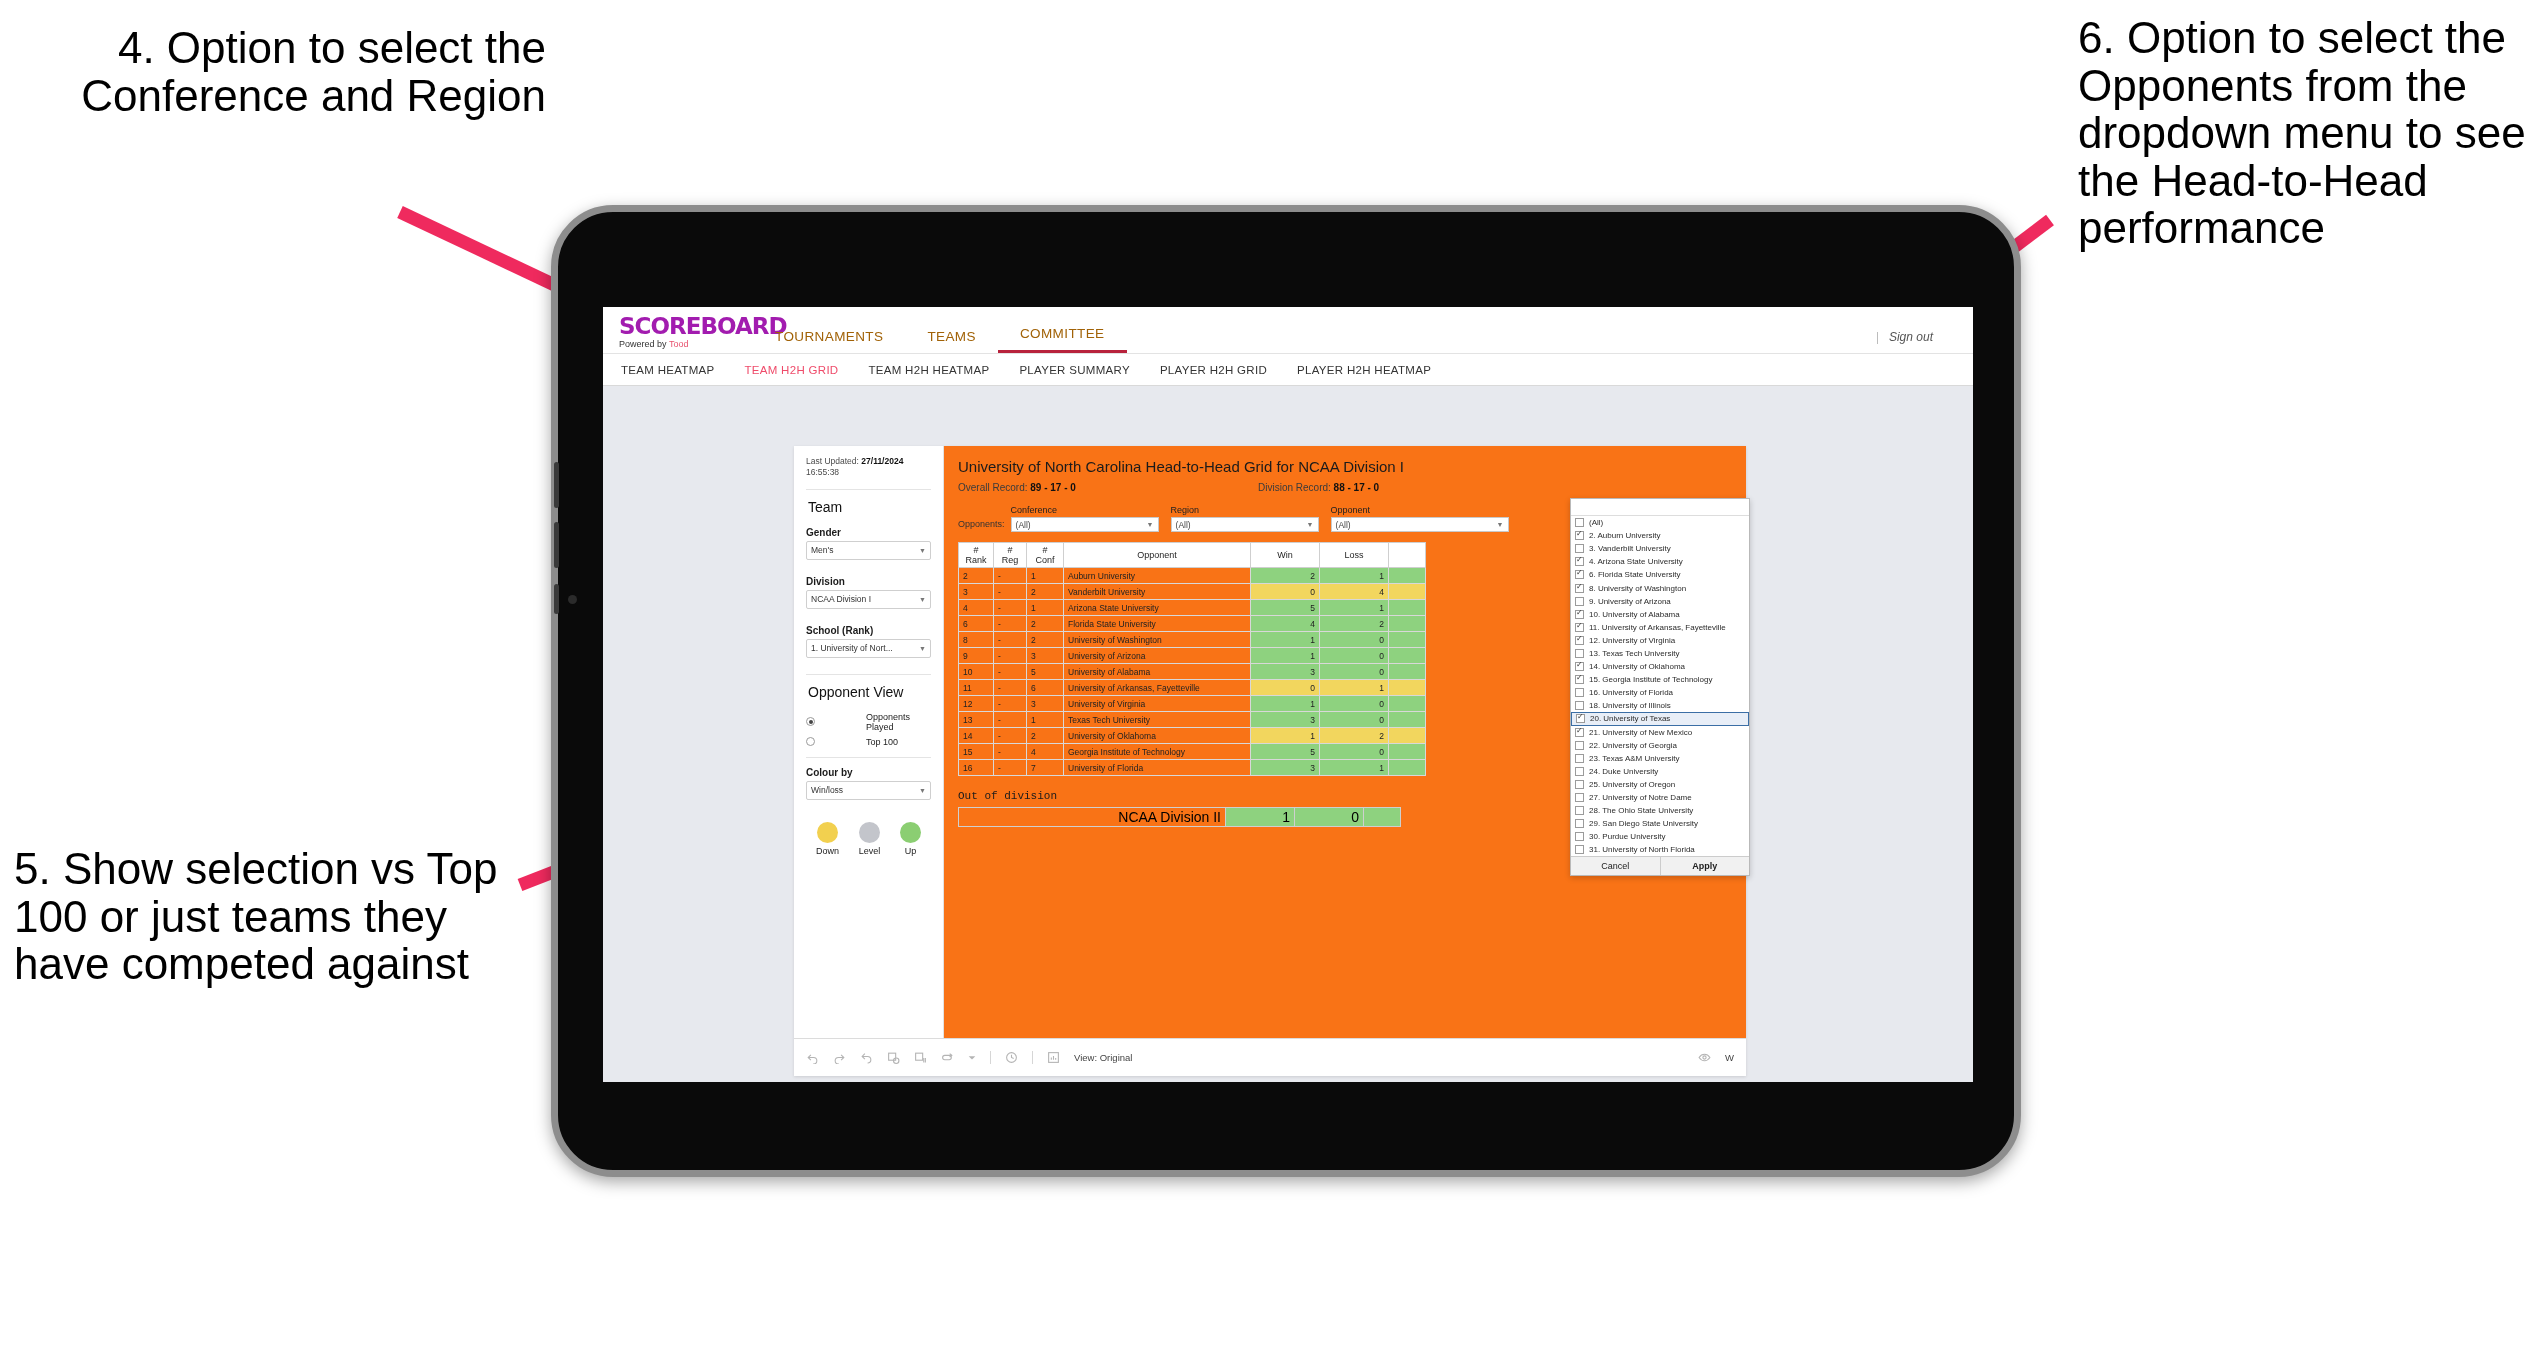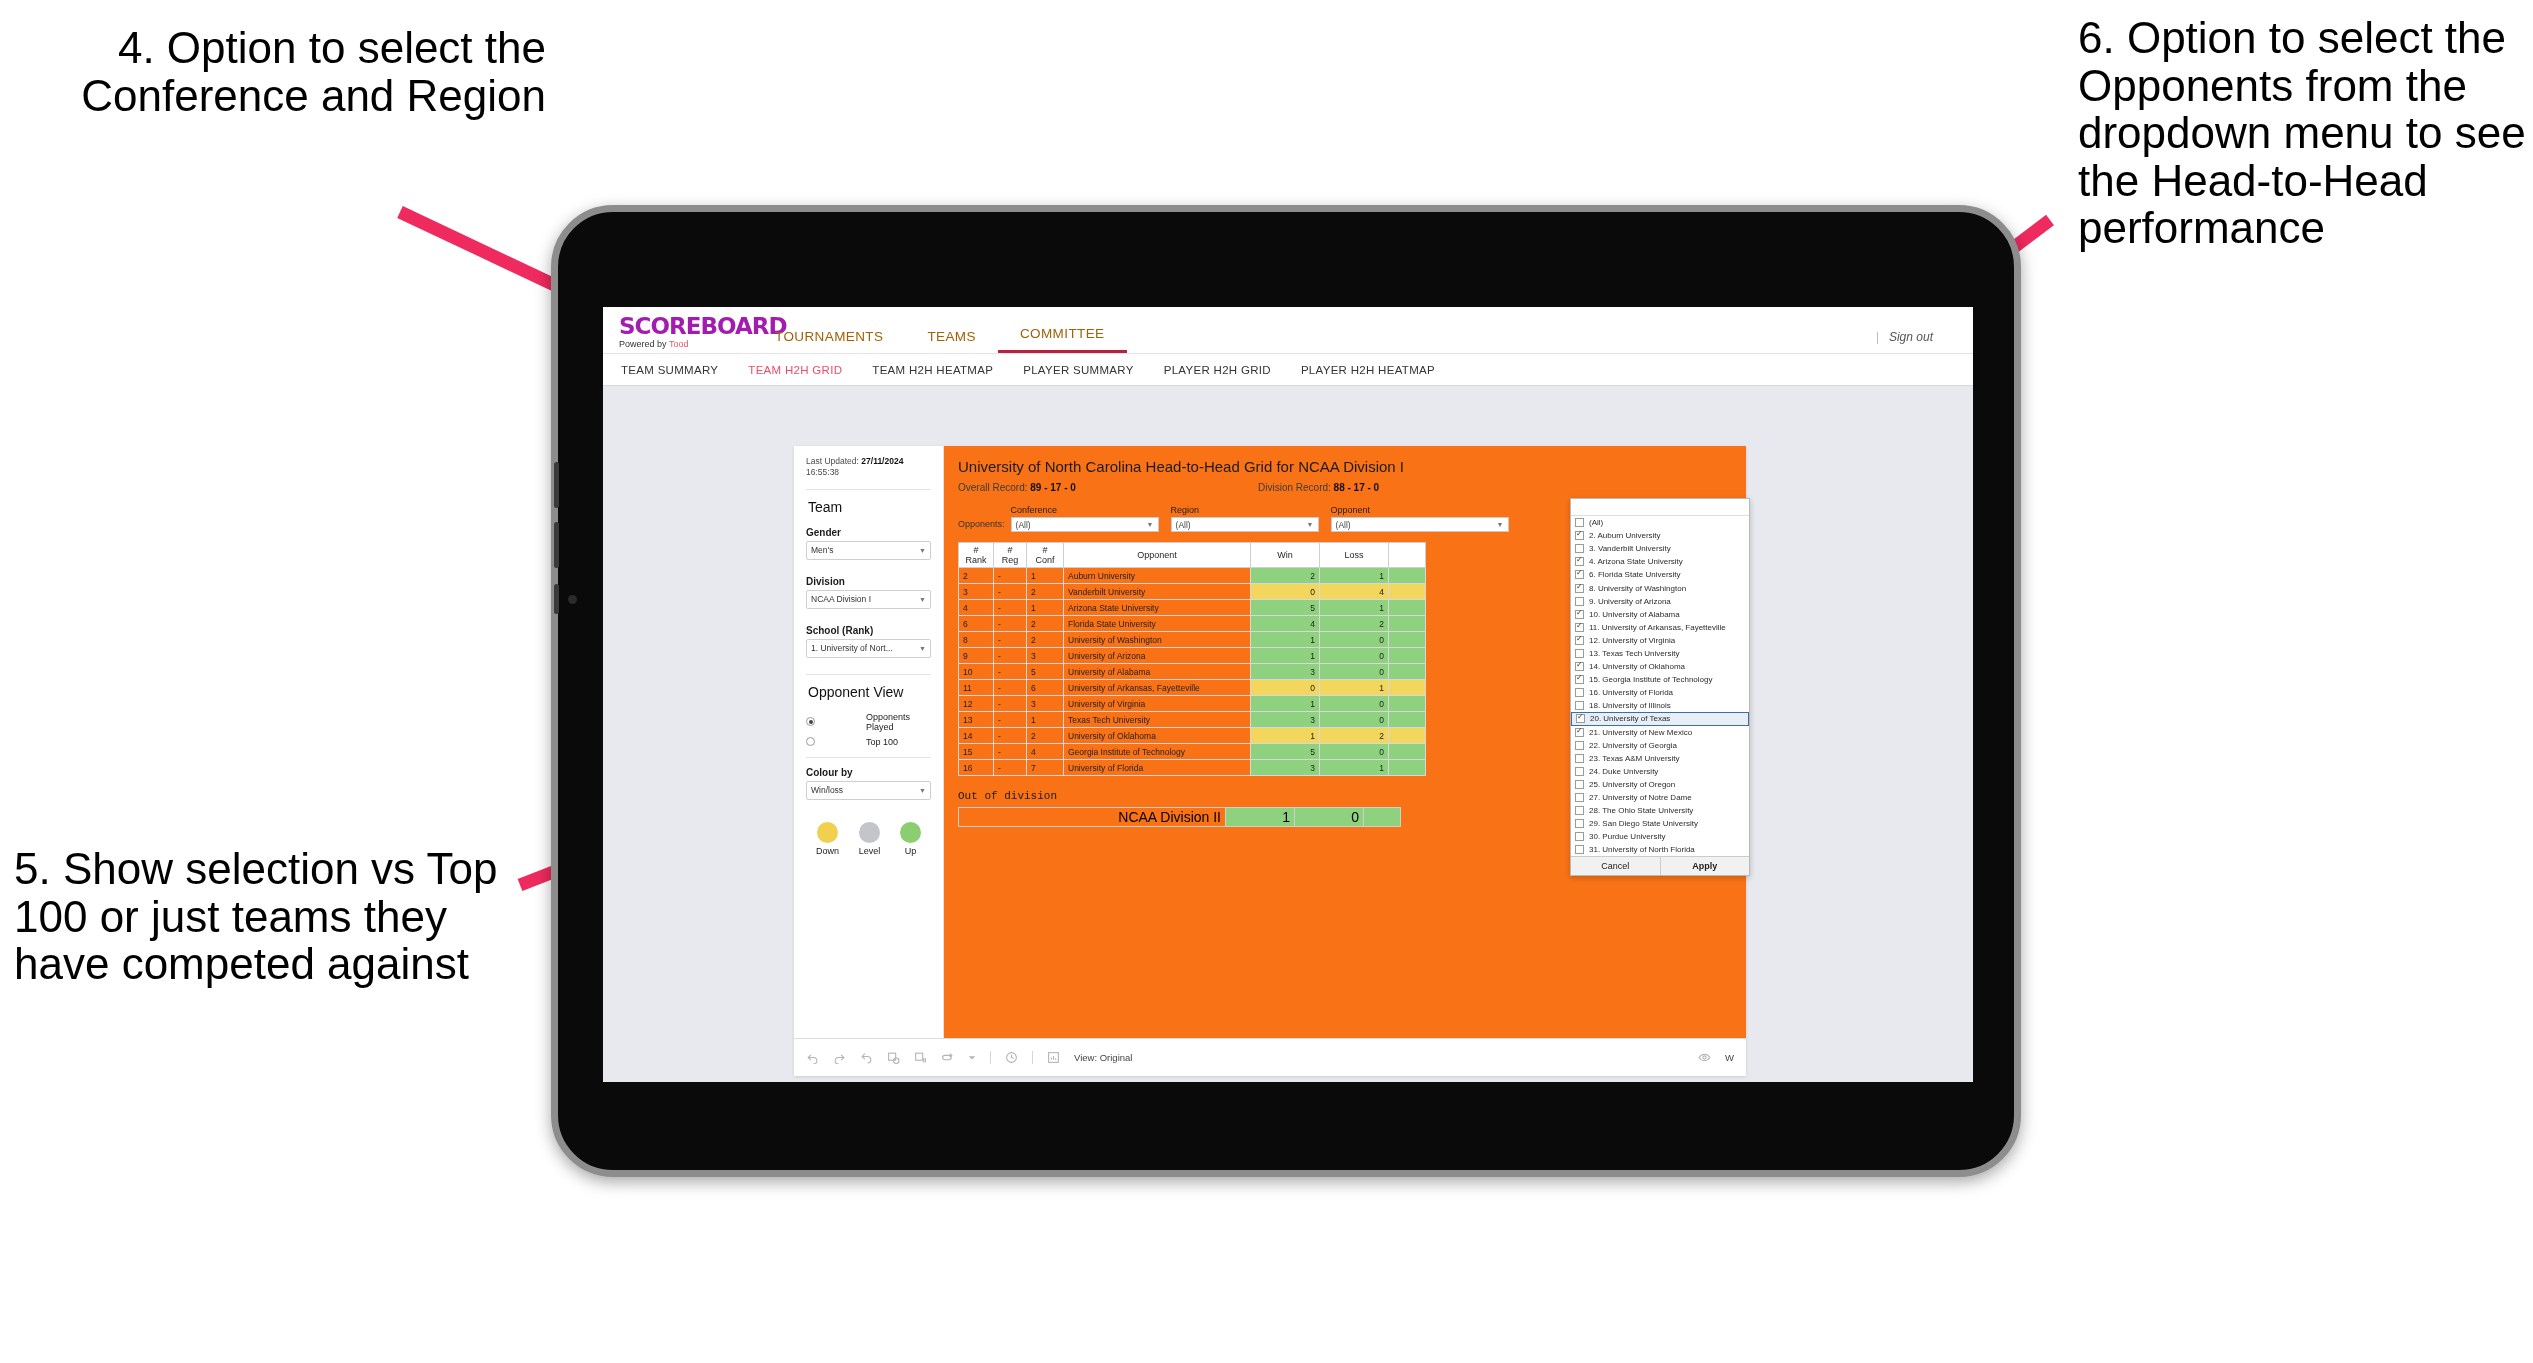--- a/index.html
+++ b/index.html
@@ -197,21 +197,21 @@
       </div>
       <div class="navitem">TOURNAMENTS</div>
       <div class="navitem">TEAMS</div>
       <div class="navitem active">COMMITTEE</div>
       <div class="signout">
         <span class="sep">|</span><span>Sign out</span>
       </div>
     </div>
 
     <div class="subnav">
-      <div class="sitem">TEAM SUMMARY</div>
+      <div class="sitem">TEAM HEATMAP</div>
       <div class="sitem active">TEAM H2H GRID</div>
       <div class="sitem">TEAM H2H HEATMAP</div>
       <div class="sitem">PLAYER SUMMARY</div>
       <div class="sitem">PLAYER H2H GRID</div>
       <div class="sitem">PLAYER H2H HEATMAP</div>
     </div>
 
     <div id="workspace">
       <div id="vizcard">
         <div id="vizinner">

